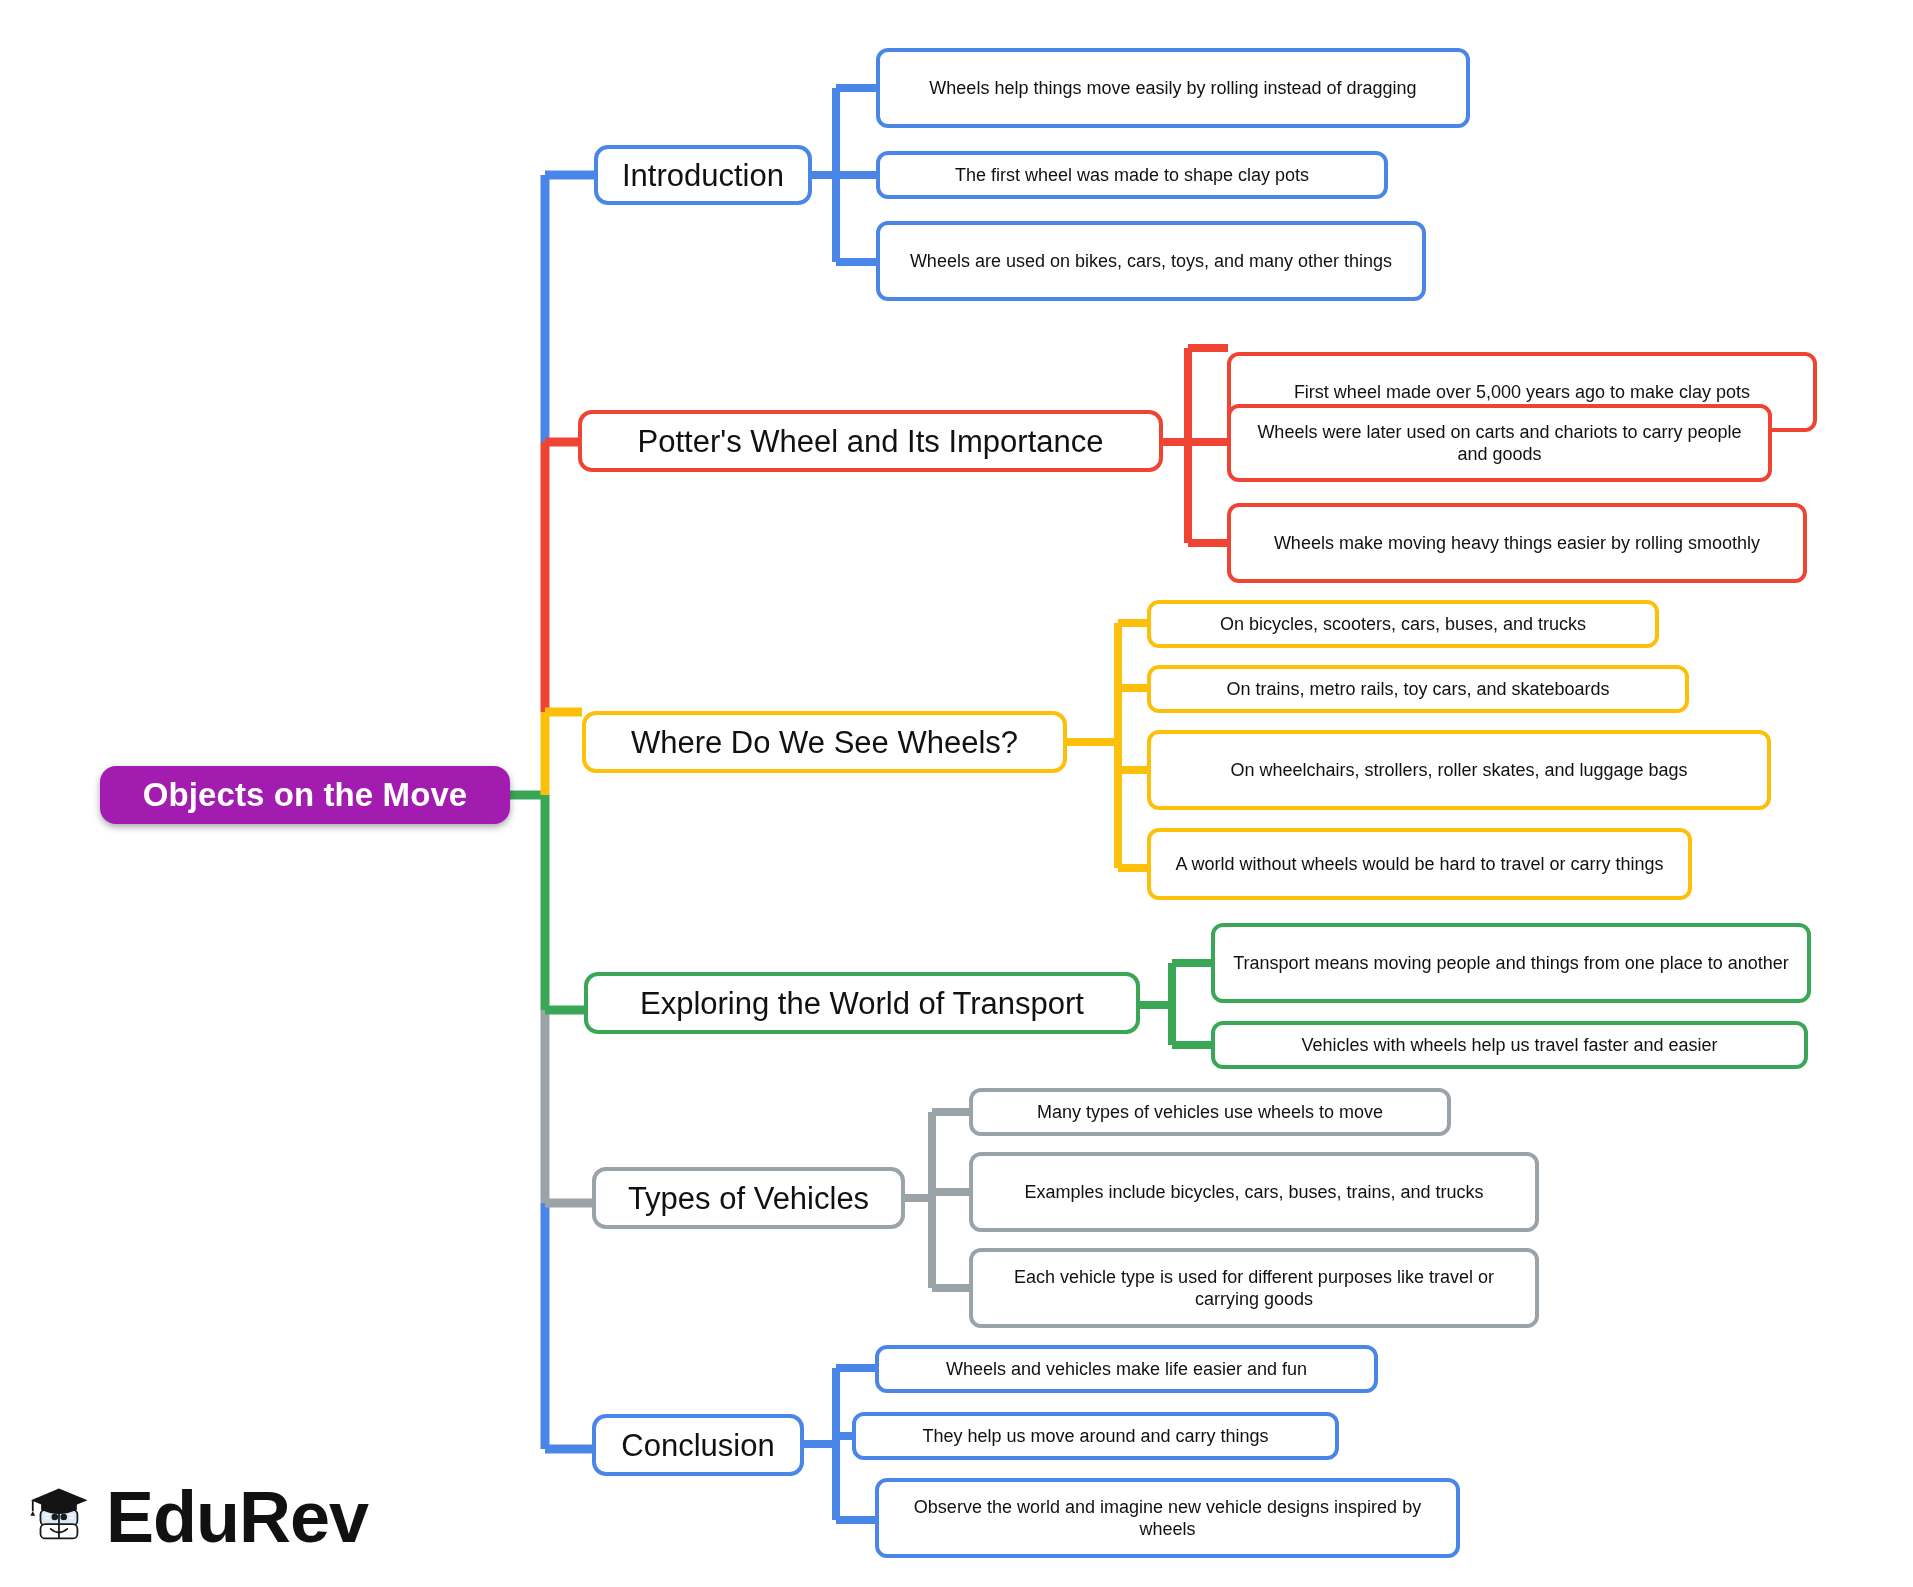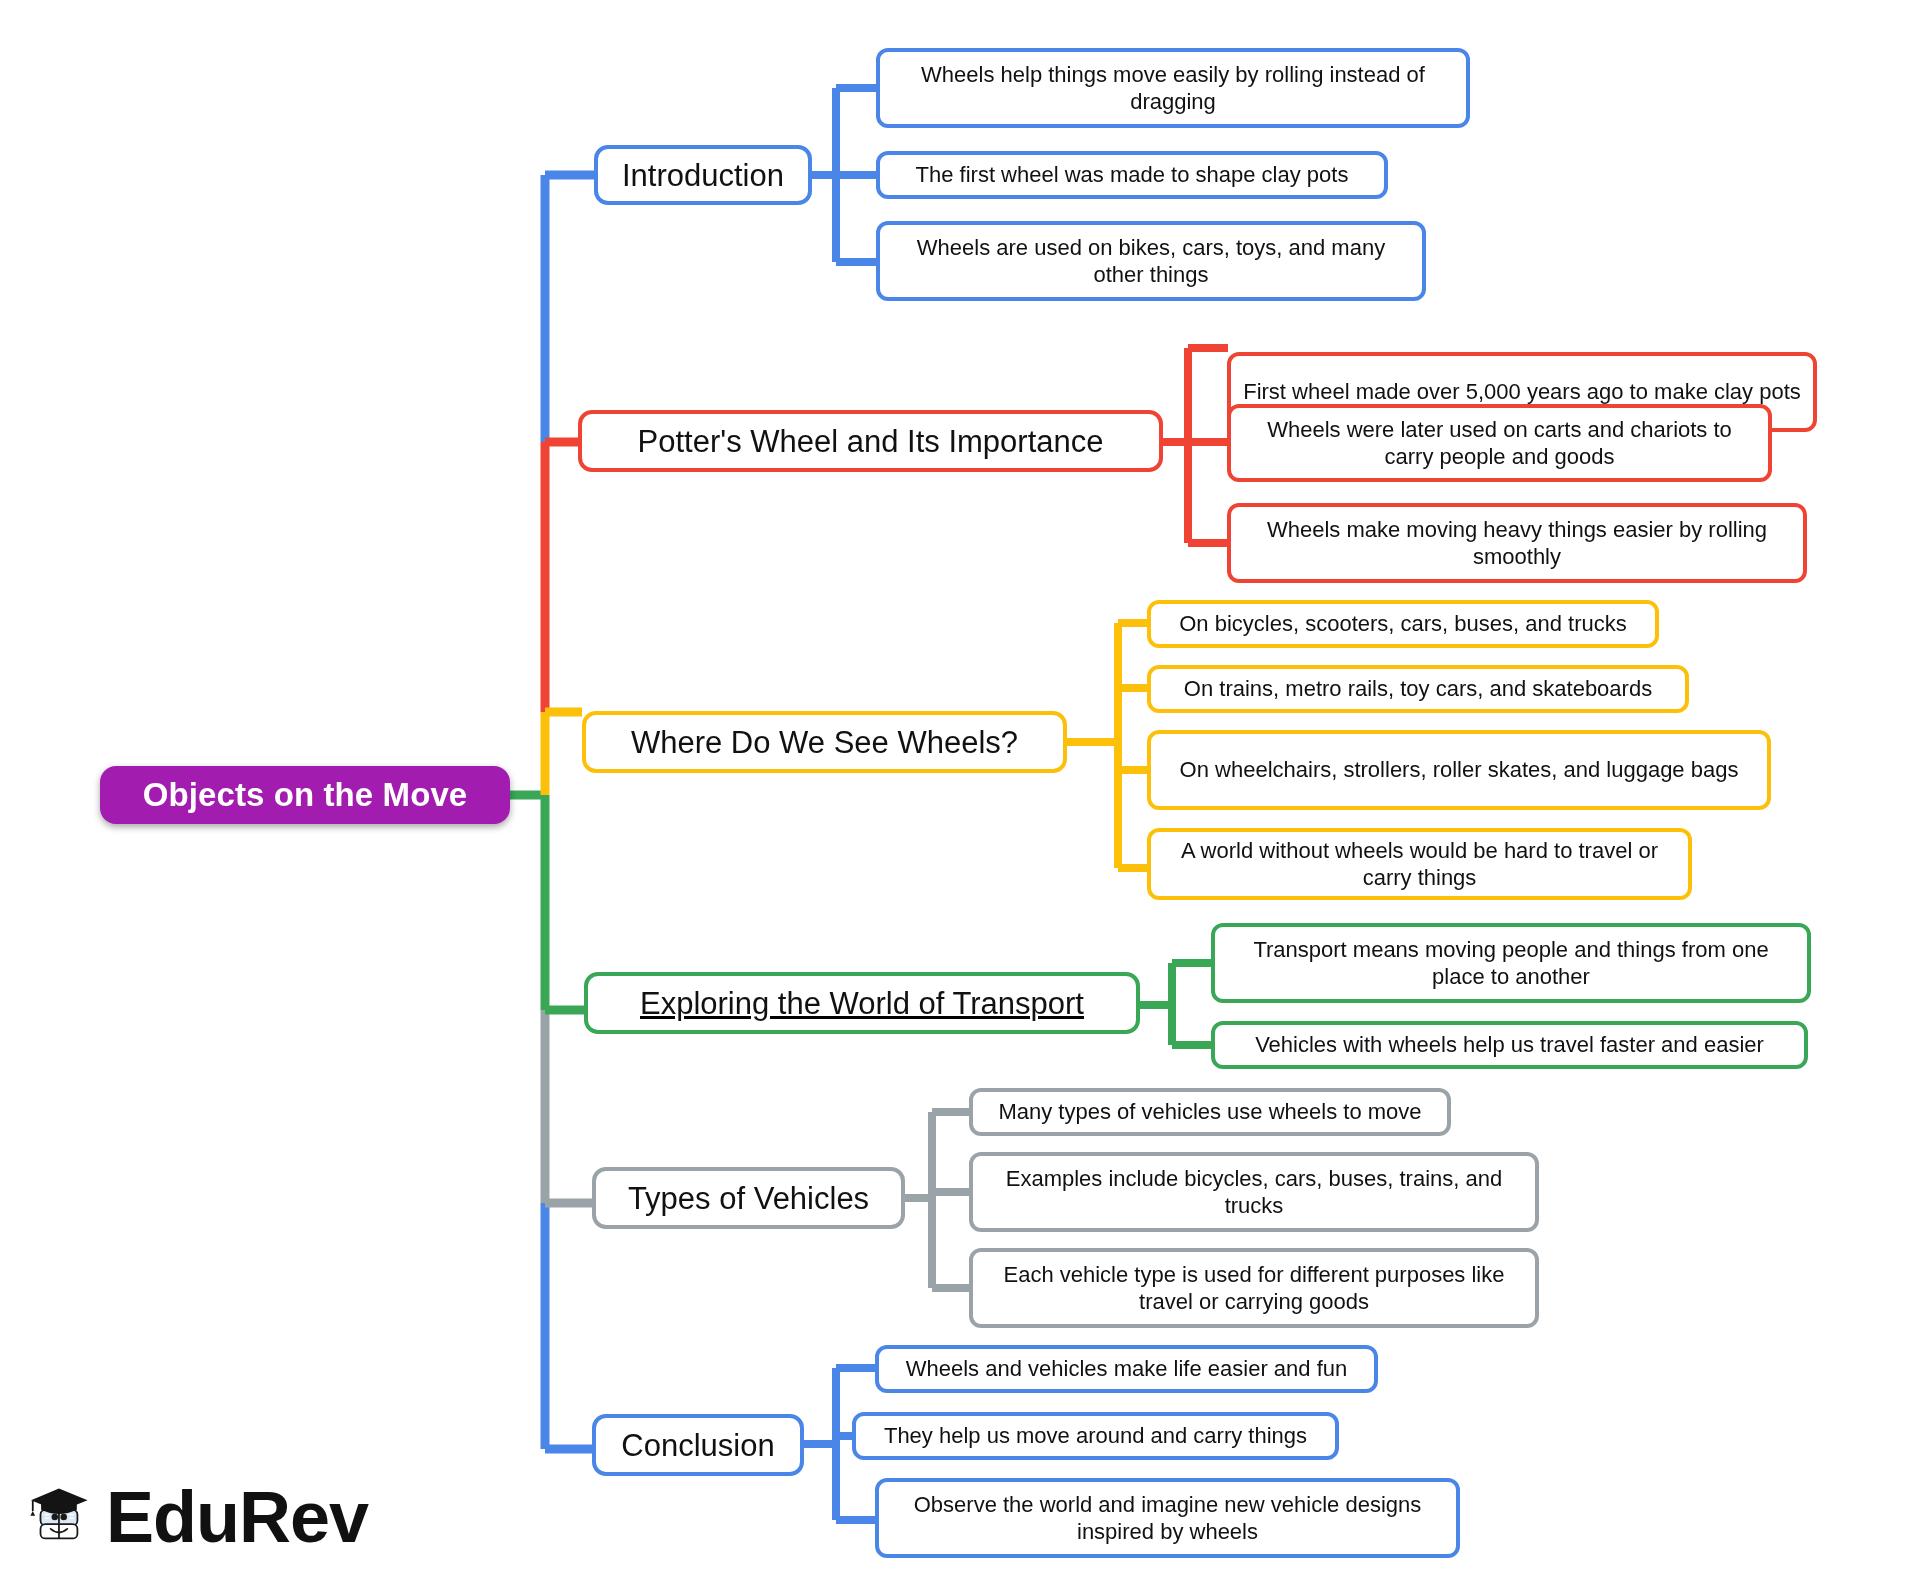--- a/index.html
+++ b/index.html
@@ -61,21 +61,21 @@
     background:#ffffff;
     border:4px solid #000;
     border-radius:12px;
     box-sizing:border-box;
     display:flex; align-items:center; justify-content:center;
     text-align:center;
     padding:4px 12px;
     z-index:4;
   }
   .leaf-node span{
-    font-size:22px;
+    font-size:18px;
     color:#111111;
     line-height:1.24;
     display:block;
   }
   
   .c-blue  { border-color:#4a86e8; }
   .c-red   { border-color:#ef4434; }
   .c-amber { border-color:#fcc00a; }
   .c-green { border-color:#3aa757; }
   .c-gray  { border-color:#9aa3a8; }
@@ -197,21 +197,21 @@
   <div class="leaf-node c-amber" style="left:1147px;top:665px;width:542px;height:48px;">
     <span>On trains, metro rails, toy cars, and skateboards</span>
   </div>
   <div class="leaf-node c-amber" style="left:1147px;top:730px;width:624px;height:80px;">
     <span>On wheelchairs, strollers, roller skates, and luggage bags</span>
   </div>
   <div class="leaf-node c-amber" style="left:1147px;top:828px;width:545px;height:72px;">
     <span>A world without wheels would be hard to travel or carry things</span>
   </div>
 
-  <div class="branch-node c-green" style="left:584px;top:972px;width:556px;height:62px;text-decoration:underline;">
+  <div class="branch-node c-green" style="left:584px;top:972px;width:556px;height:62px;">
     <span>Exploring the World of Transport</span>
   </div>
   <div class="leaf-node c-green" style="left:1211px;top:923px;width:600px;height:80px;">
     <span>Transport means moving people and things from one place to another</span>
   </div>
   <div class="leaf-node c-green" style="left:1211px;top:1021px;width:597px;height:48px;">
     <span>Vehicles with wheels help us travel faster and easier</span>
   </div>
 
   <div class="branch-node c-gray" style="left:592px;top:1167px;width:313px;height:62px;">

